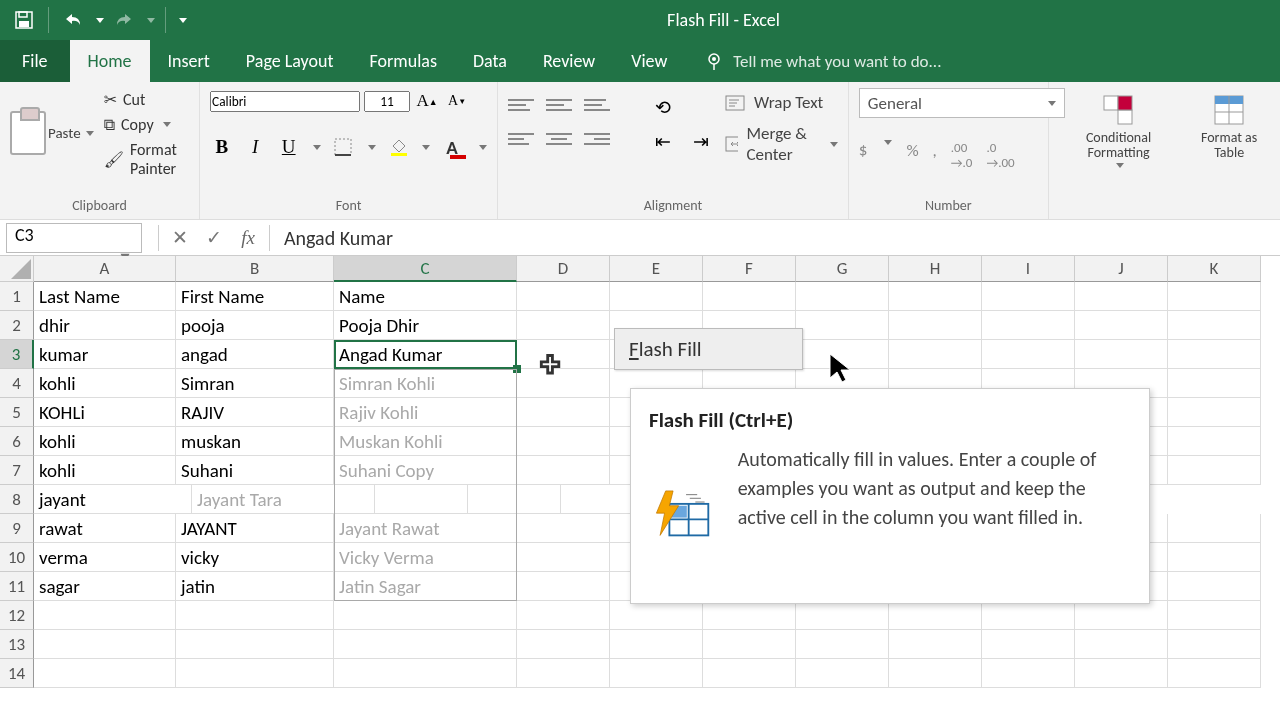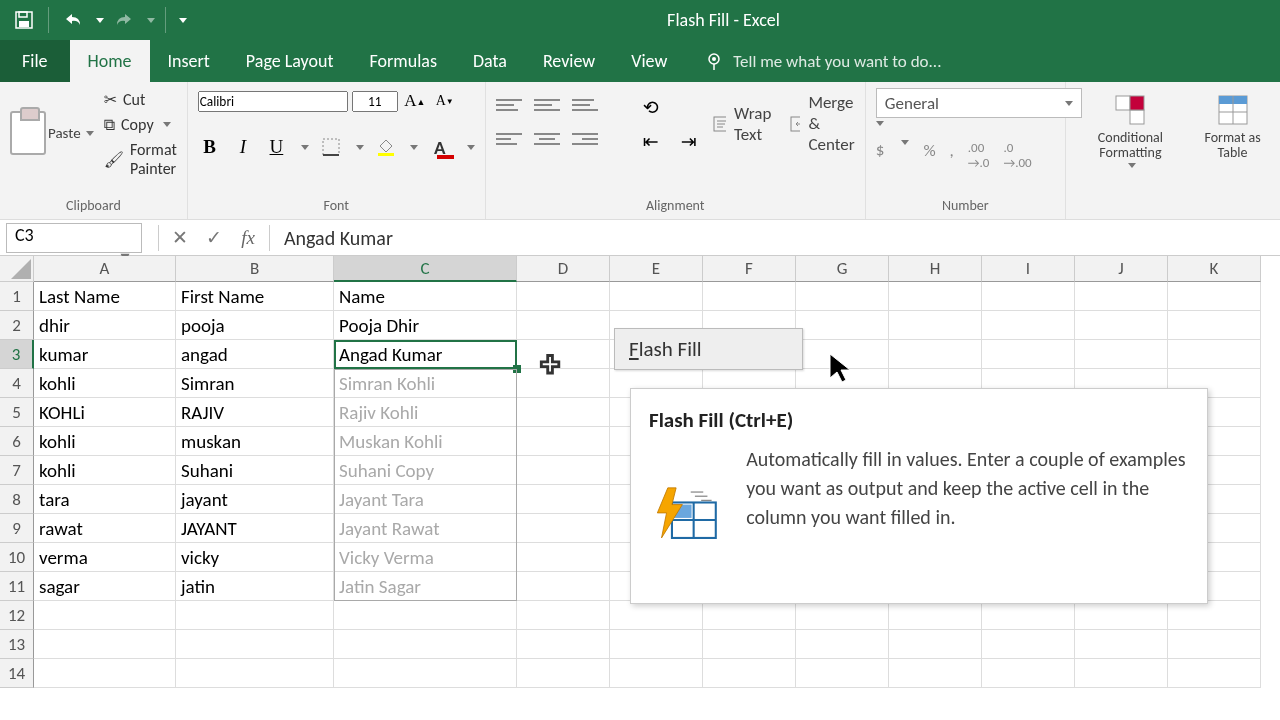--- a/index.html
+++ b/index.html
@@ -35,21 +35,21 @@
 .font-name { width: 150px; }
 .font-size { width: 46px; text-align:center;}
 .font-btns { display:flex; gap:10px; margin-top:10px; align-items:center;}
 .fbtn { width:26px; height:26px; display:flex; align-items:center; justify-content:center; cursor:pointer; font-size:19px; font-family: 'Times New Roman', serif; }
 
 .align-rows { display:flex; flex-direction:column; gap:8px; }
 .align-row { display:flex; gap:12px; }
 .albox { width:26px; height:22px; display:flex; flex-direction:column; justify-content:center; gap:3px; cursor:pointer; }
 .albox span { height:2px; background:#888; }
 
-.wrap-merge { display:flex; gap:10px; font-size:17px; color:#444; padding-top:4px;}
+.wrap-merge { display:flex; flex-direction:column; gap:10px; font-size:17px; color:#444; padding-top:4px;}
 .wrap-merge div { display:flex; align-items:center; gap:8px; cursor:pointer; }
 
 .num-combo { width:206px; height:30px; border:1px solid #bbb; display:flex; align-items:center; padding:0 8px; font-size:17px; color:#555; background:#fff; cursor:pointer;}
 .num-btns { display:flex; gap:14px; margin-top:12px; color:#888; font-size:17px;}
 
 .styles-col { display:flex; flex-direction:column; align-items:center; gap:2px; font-size:14px; color:#444; cursor:pointer; padding-top:4px;}
 
 
 .fbar-row { height:36px; display:flex; align-items:center; border-bottom:1px solid #ccc; background:#fff; }
 .namebox { width:136px; height:30px; border:1px solid #bbb; margin-left:6px; display:flex; align-items:flex-start; padding:0 8px; font-size:18px; cursor:text;flex-direction:column;}
@@ -77,21 +77,21 @@
 .colE{width:93px;} .colF{width:93px;} .colG{width:93px;} .colH{width:93px;}
 .colI{width:93px;} .colJ{width:93px;} .colK{width:93px;}
 
 .active-cell-border { position:absolute; border:2px solid #217346; pointer-events:none; }
 .active-cell-handle { position:absolute; width:8px; height:8px; background:#217346; }
 .suggest-box { position:absolute; border:1px solid #a9a9a9; pointer-events:none;}
 
 
 .ff-button { position:absolute; background:#eee; border:1px solid #bbb; padding:7px 100px 7px 14px; font-size:21px; color:#333; box-shadow:1px 1px 2px rgba(0,0,0,0.15); cursor:pointer;}
 .ff-button u { text-decoration:underline;}
-.tooltip { position:absolute; background:#fff; border:1px solid #ccc; box-shadow:2px 2px 6px rgba(0,0,0,0.2); padding:18px; width:578px;}
+.tooltip { position:absolute; background:#fff; border:1px solid #ccc; box-shadow:2px 2px 6px rgba(0,0,0,0.2); padding:18px; width:520px;}
 .tooltip-title { font-weight:bold; font-size:21px; color:#222; margin-bottom:12px;}
 .tooltip-body { display:flex; gap:22px;}
 .tooltip-text { font-size:20px; color:#444; line-height:1.45;}
 
 .cursor-arrow { position:absolute; width:28px; height:32px; pointer-events:none; z-index:100;}
 .plus-cursor { position:absolute; font-size:24px; font-weight:bold; color:#fff; -webkit-text-stroke:2px #333; pointer-events:none;}
 .drop-tri { display:inline-block; border-top:5px solid #777; border-left:4px solid transparent; border-right:4px solid transparent; margin-left:3px; vertical-align:middle;}
 </style>
 </head>
 <body>
@@ -438,21 +438,20 @@
         <div class="cell colE"></div>
         <div class="cell colF"></div>
         <div class="cell colG"></div>
         <div class="cell colH"></div>
         <div class="cell colI"></div>
         <div class="cell colJ"></div>
         <div class="cell colK"></div>
       </div>
       <div class="row">
         <div class="rh">8</div>
-        <div class="cell colA">tara</div>
         <div class="cell colB">jayant</div>
         <div class="cell colC suggest">Jayant Tara</div>
         <div class="cell colD"></div>
         <div class="cell colE"></div>
         <div class="cell colF"></div>
         <div class="cell colG"></div>
         <div class="cell colH"></div>
         <div class="cell colI"></div>
         <div class="cell colJ"></div>
         <div class="cell colK"></div>

